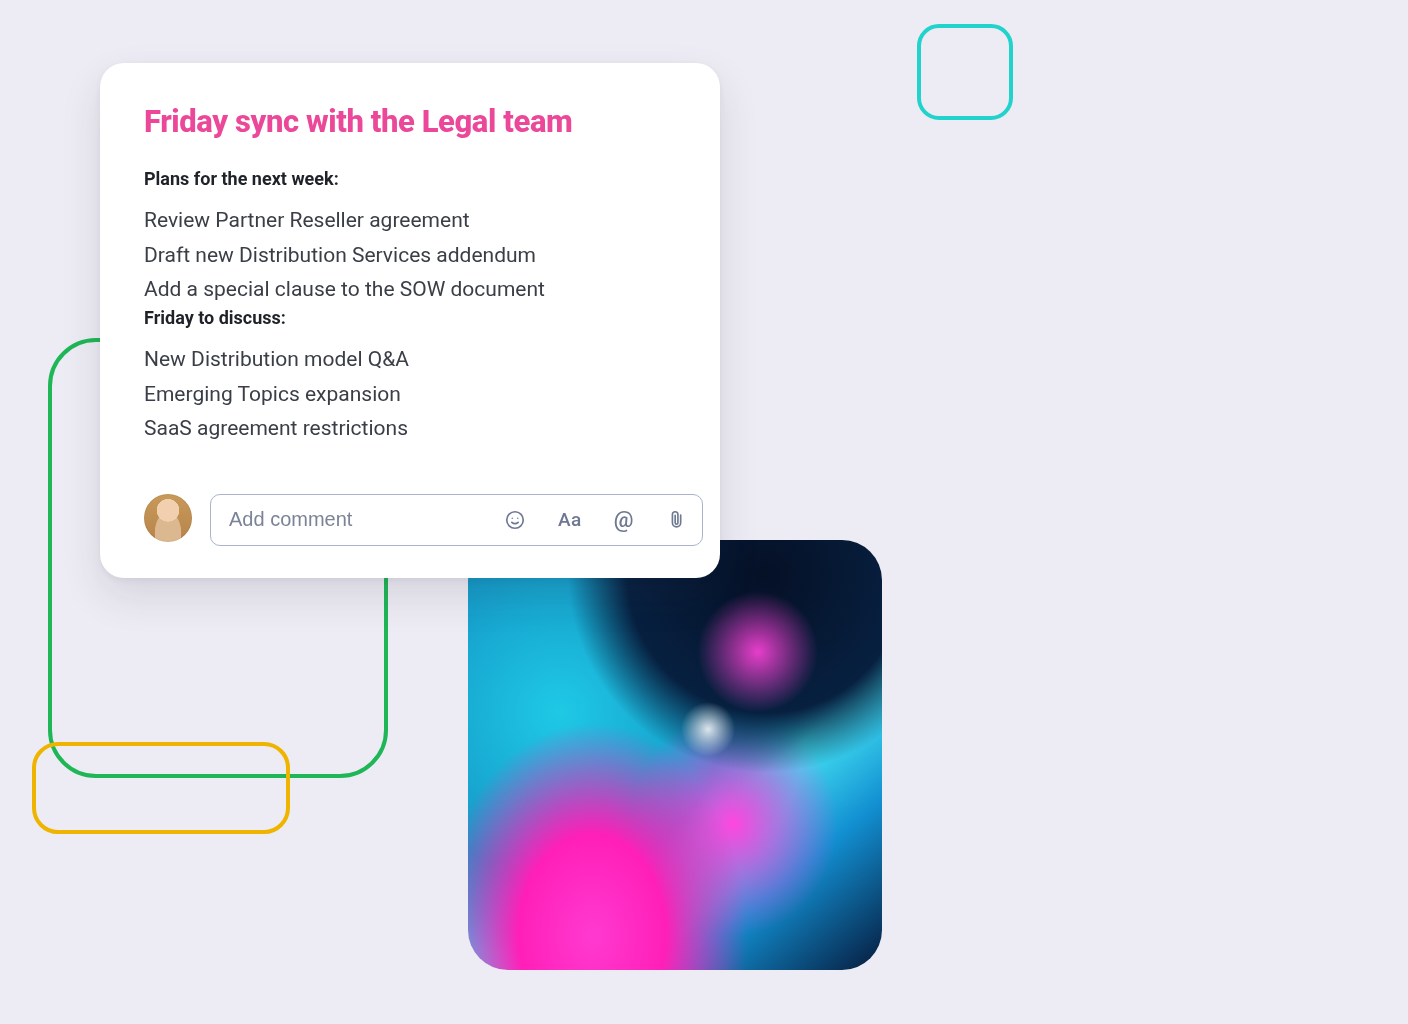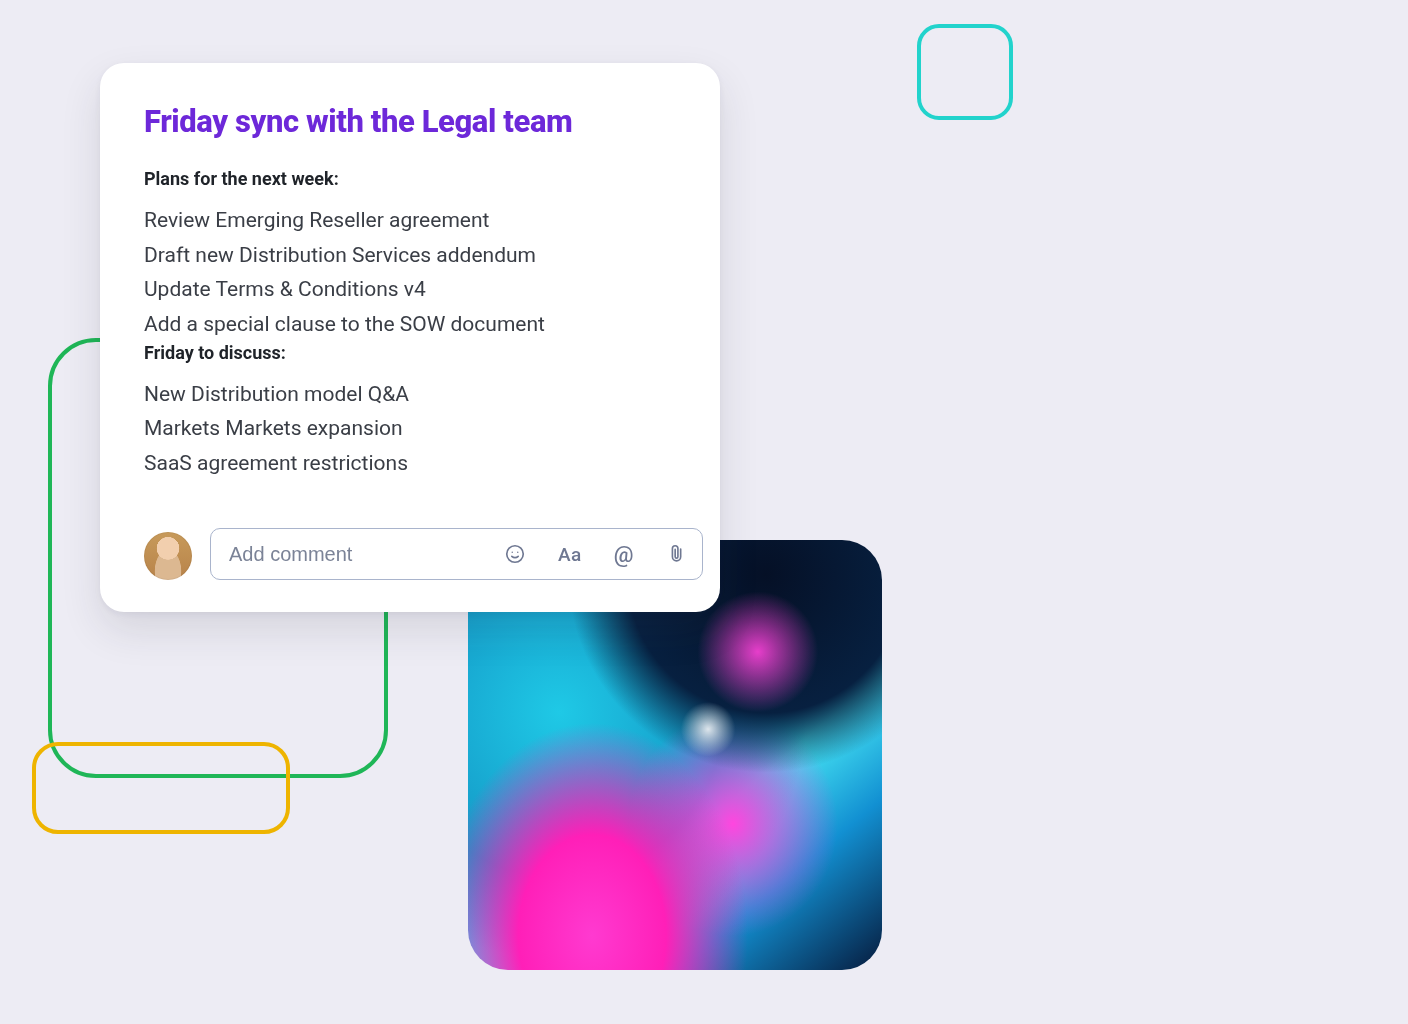--- a/index.html
+++ b/index.html
@@ -78,42 +78,42 @@
     background: #fff;
     border-radius: 24px;
     box-shadow: 0 18px 40px rgba(40,40,60,0.12), 0 2px 6px rgba(40,40,60,0.06);
     padding: 40px 44px 32px 44px;
   }
   .note-title {
     font-size: 31px;
     font-weight: 800;
     letter-spacing: -0.4px;
     margin-bottom: 28px;
-    color: #6d28d9;
+    color: #ec4899;
   }
   .note-subheading {
     font-size: 18px;
     font-weight: 700;
     margin-bottom: 14px;
     margin-top: 22px;
     color: #1f2329;
   }
   .note-subheading:first-of-type { margin-top: 0; }
   .note-list {
     list-style: none;
     font-size: 21px;
     line-height: 1.65;
     color: #3a3e46;
     font-weight: 400;
   }
 
   
   .comment-row {
     display: flex;
-    align-items: flex-end;
+    align-items: flex-start;
     gap: 18px;
     margin-top: 48px;
   }
   .avatar {
     width: 48px;
     height: 48px;
     border-radius: 50%;
     background:
       radial-gradient(circle at 50% 34%, #f2cfae 0%, #f2cfae 28%, transparent 29%),
       radial-gradient(ellipse at 50% 82%, #dcb891 0%, #dcb891 38%, transparent 40%),
@@ -177,32 +177,31 @@
 <div class="deco-teal-square"></div>
 
 <div class="abstract-card"></div>
 
 <div class="note-card">
   <h1 class="note-title">Friday sync with the Legal team</h1>
 
   <div>
     <div class="note-subheading">Plans for the next week:</div>
     <ul class="note-list">
-      <li>Review Emerging Reseller agreement</li>
+      <li>Review Partner Reseller agreement</li>
       <li>Draft new Distribution Services addendum</li>
-      <li>Update Terms &amp; Conditions v4</li>
       <li>Add a special clause to the SOW document</li>
     </ul>
   </div>
 
   <div>
     <div class="note-subheading">Friday to discuss:</div>
     <ul class="note-list">
       <li>New Distribution model Q&amp;A</li>
-      <li>Markets Markets expansion</li>
+      <li>Emerging Topics expansion</li>
       <li>SaaS agreement restrictions</li>
     </ul>
   </div>
 
   <div class="comment-row">
     <div class="avatar"></div>
     <div class="comment-box">
       <input class="comment-input" type="text" placeholder="Add comment" style="">
       <div class="comment-actions">
         <span class="ico">

